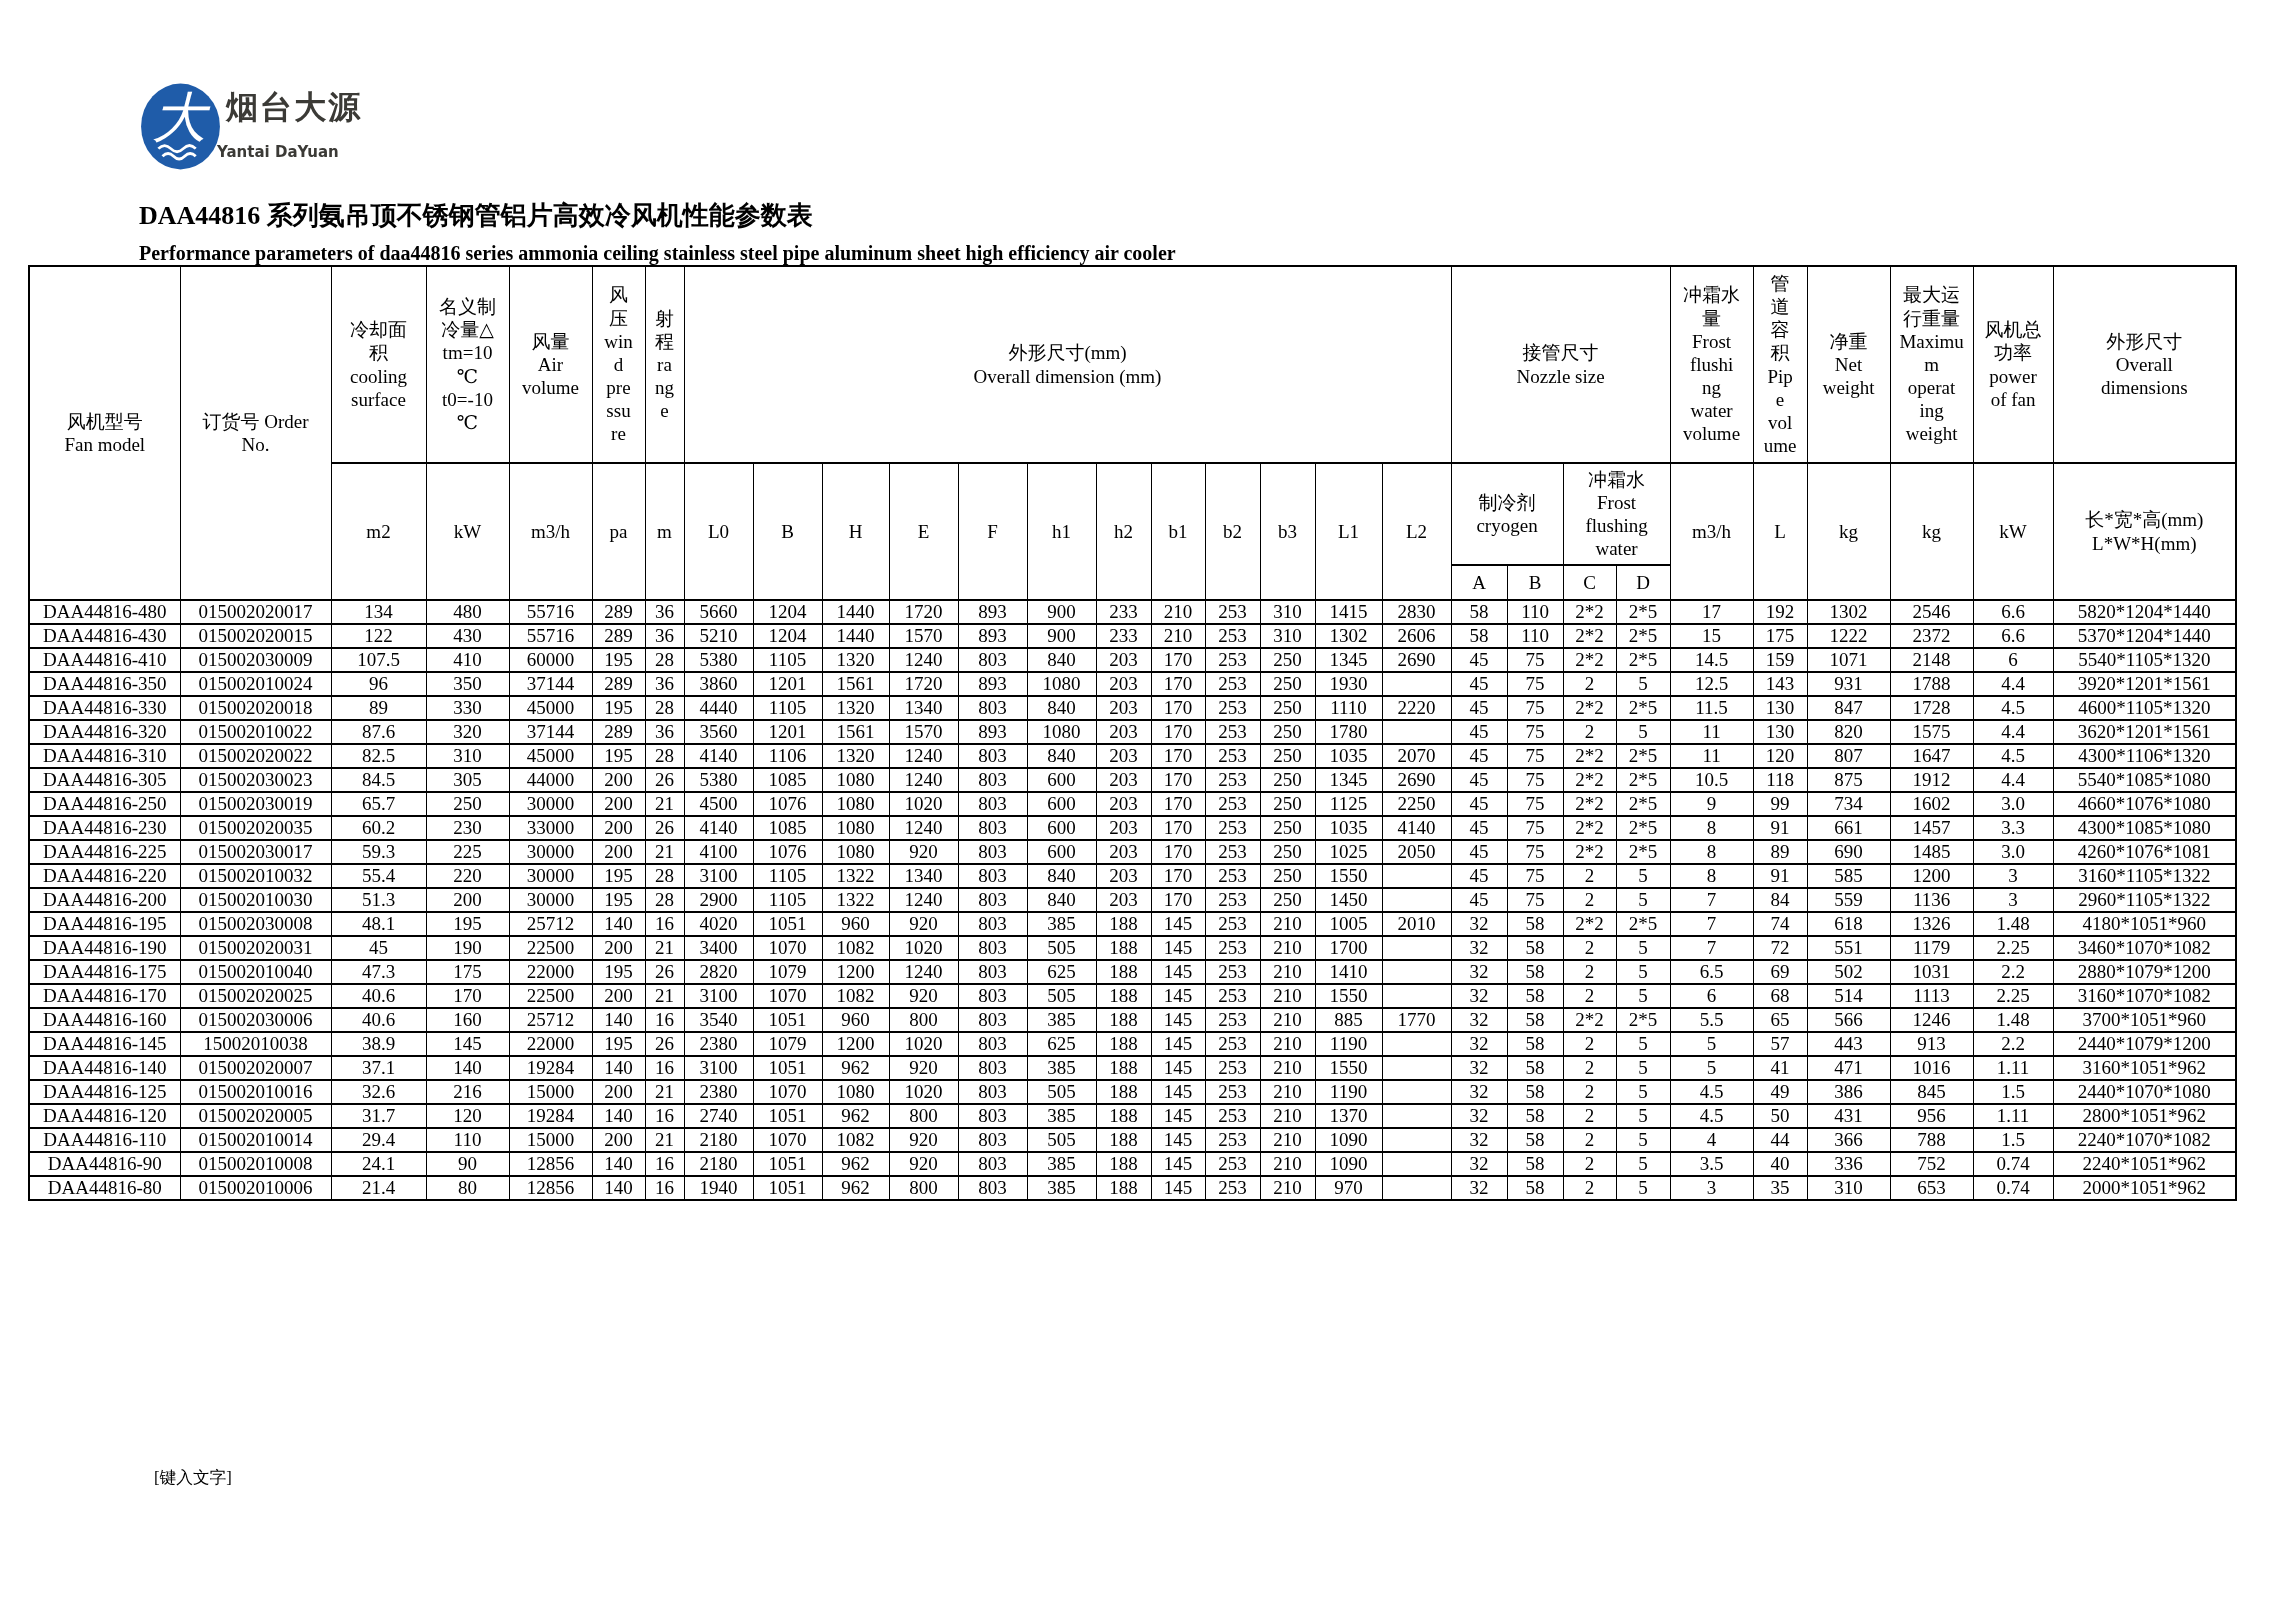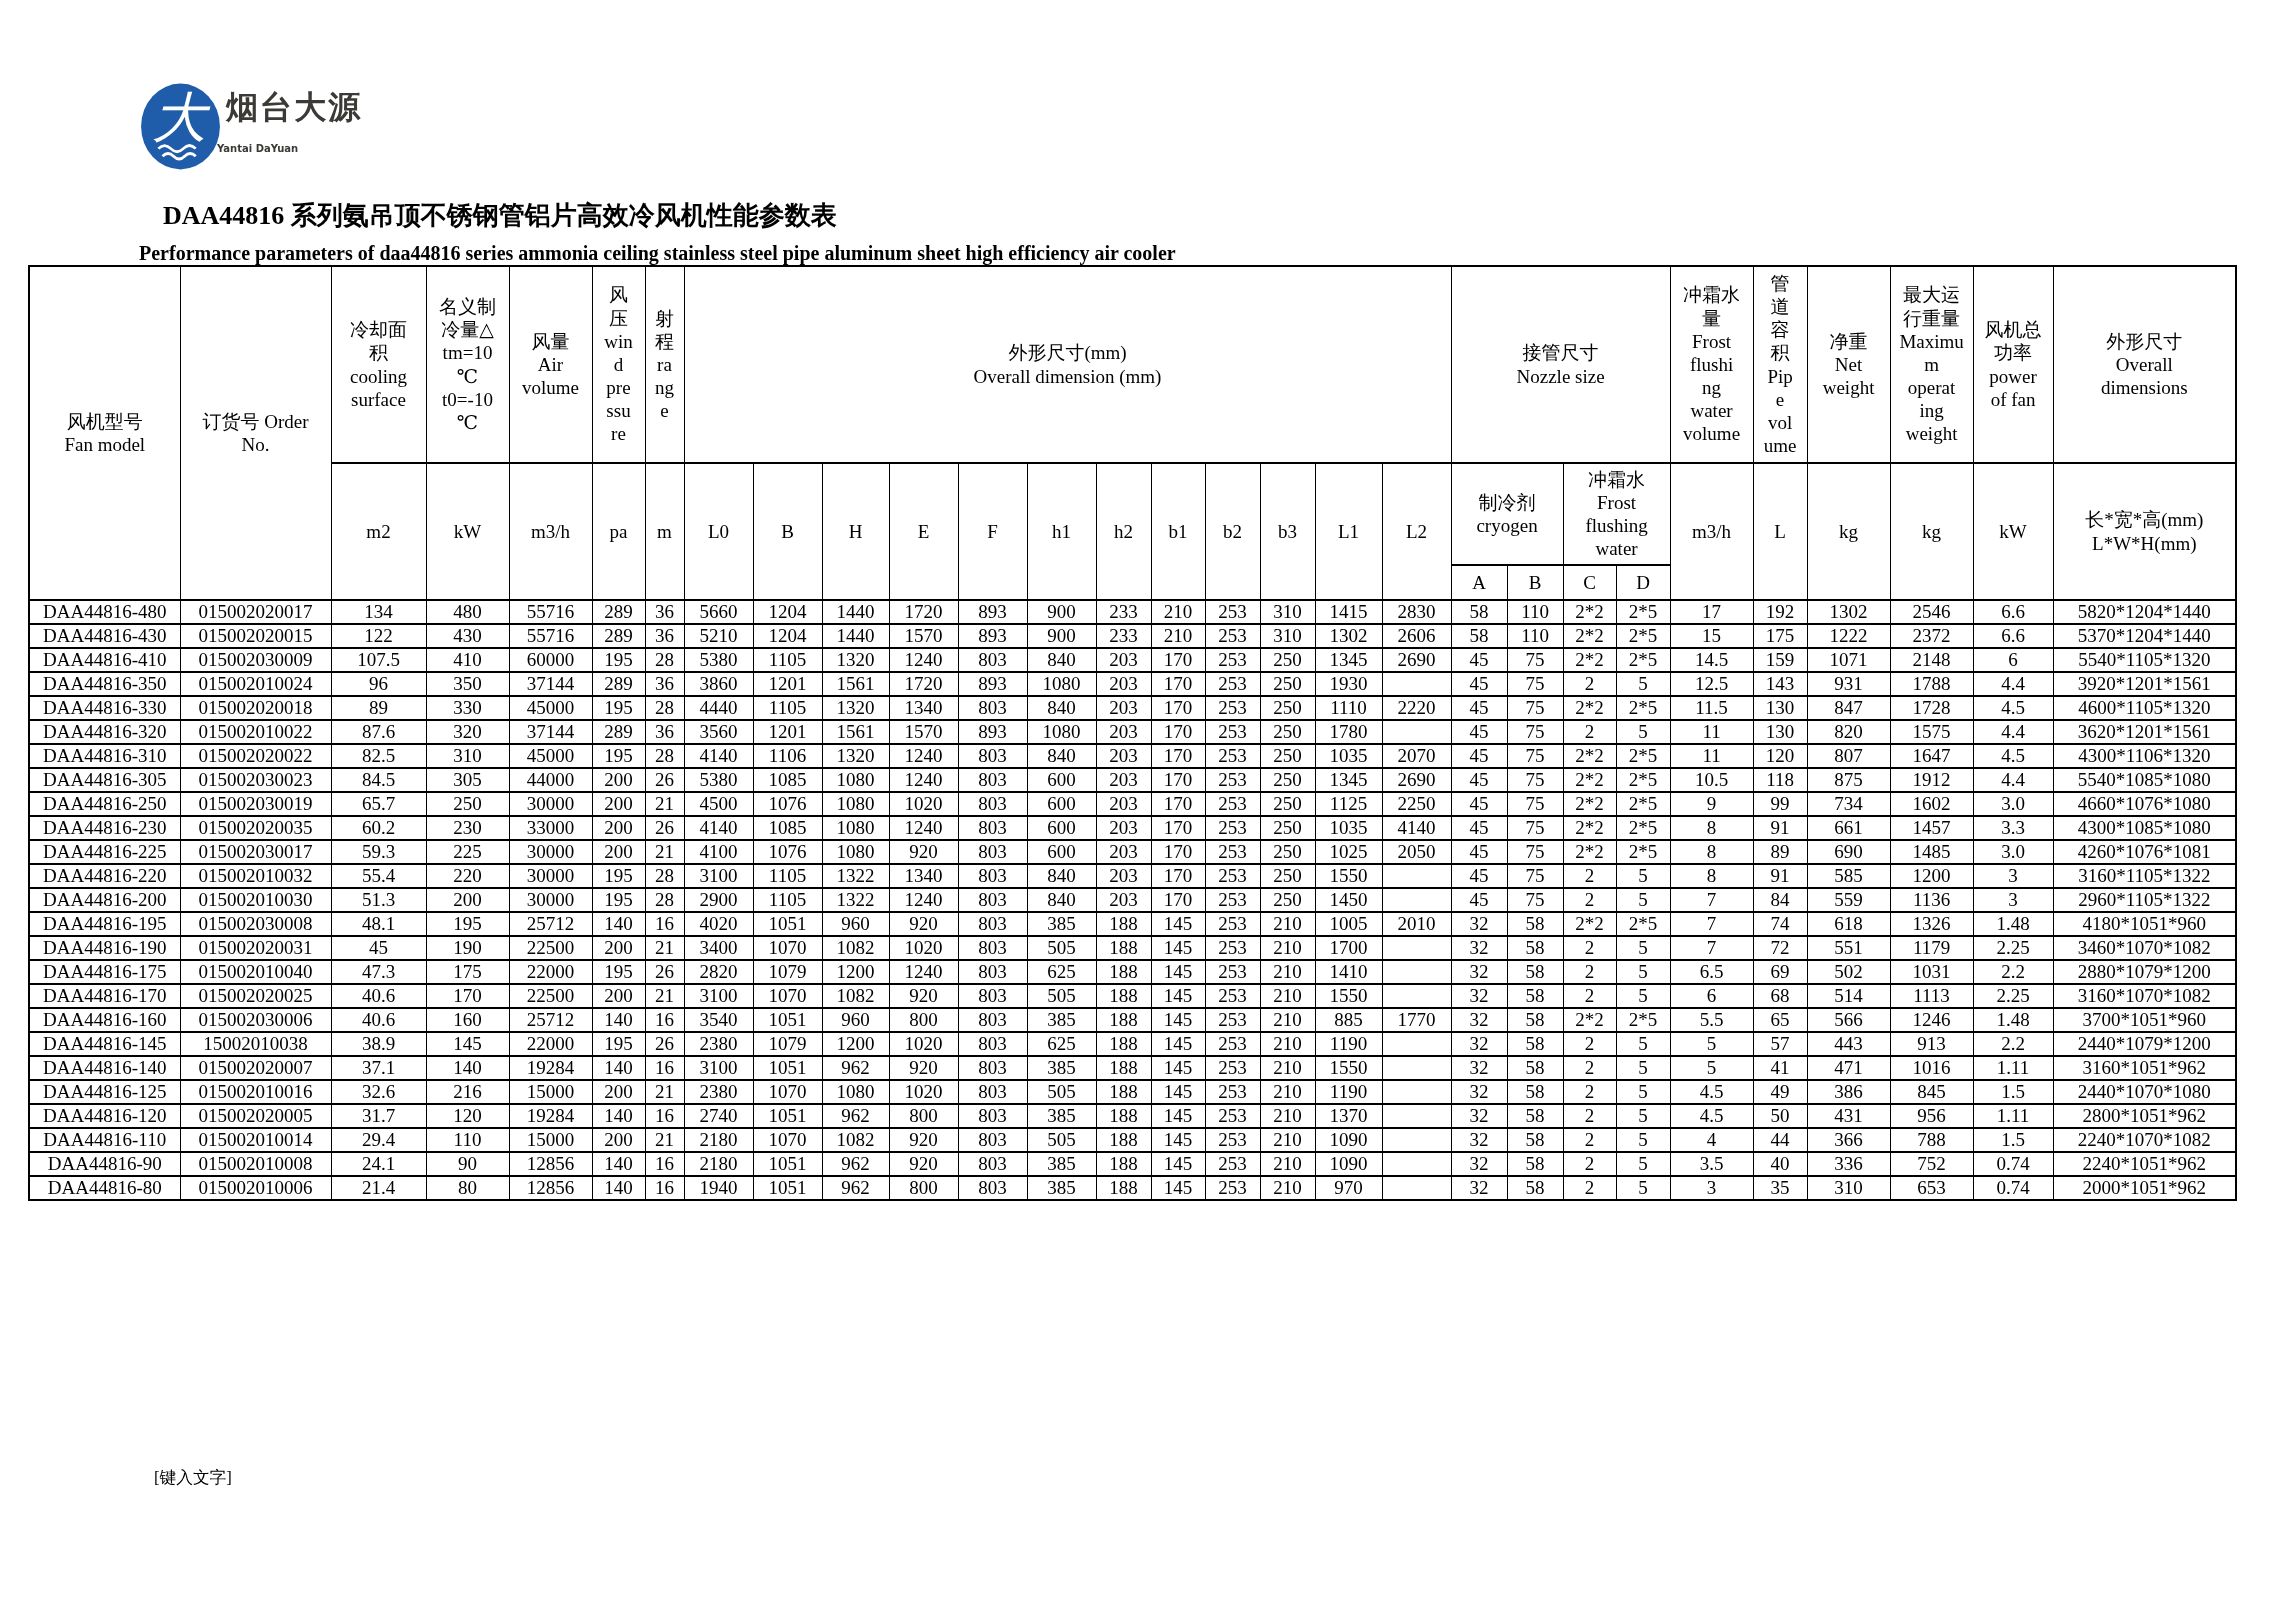--- a/index.html
+++ b/index.html
@@ -1,20 +1,20 @@
 <!DOCTYPE html>
 <html style="font-size:11px"><head>
 <meta charset="utf-8">
 <style>
   html,body{margin:0;padding:0;background:#ffffff;}
   body{width:2295px;height:1624px;position:relative;font-family:"Liberation Serif","DejaVu Serif",serif;color:#000;}
   .abs{position:absolute;}
   .brand-cn{left:214px;top:86px;font-size:32px;font-weight:bold;color:#3b3a36;letter-spacing:2.1px;font-family:"DejaVu Sans","Liberation Sans",sans-serif;margin-left:12px;}
-  .brand-en{left:217px;top:143px;font-size:10px;font-weight:bold;color:#3b3a36;font-family:"DejaVu Sans","Liberation Sans",sans-serif;}
-  .doc-title{left:139px;top:198px;font-size:26px;font-weight:bold;margin-left:24px;}
+  .brand-en{left:217px;top:143px;font-size:15px;font-weight:bold;color:#3b3a36;font-family:"DejaVu Sans","Liberation Sans",sans-serif;}
+  .doc-title{left:139px;top:198px;font-size:26px;font-weight:bold;}
   .doc-subtitle{left:139px;top:242px;font-size:20px;font-weight:bold;}
   .footer-text{left:134px;top:1466px;font-size:16.7px;margin-left:20px;}
   table.params{position:absolute;left:28px;top:265px;width:2207px;border-collapse:collapse;table-layout:fixed;border:2.8px solid #000;}
   table.params th,table.params td{border-left:1.4px solid #000;border-right:1.4px solid #000;border-top:2.1px solid #000;border-bottom:2.1px solid #000;padding:0;text-align:center;vertical-align:middle;font-weight:normal;overflow:hidden;}
   table.params th{font-size:19px;line-height:1.22;white-space:pre-line;}
   table.params td{font-size:19px;white-space:nowrap;}
   tr.hr1{height:197px;} tr.hr2{height:102px;} tr.hr3{height:35px;}
   tr.datarow{height:23px;}
 </style>
 </head>

